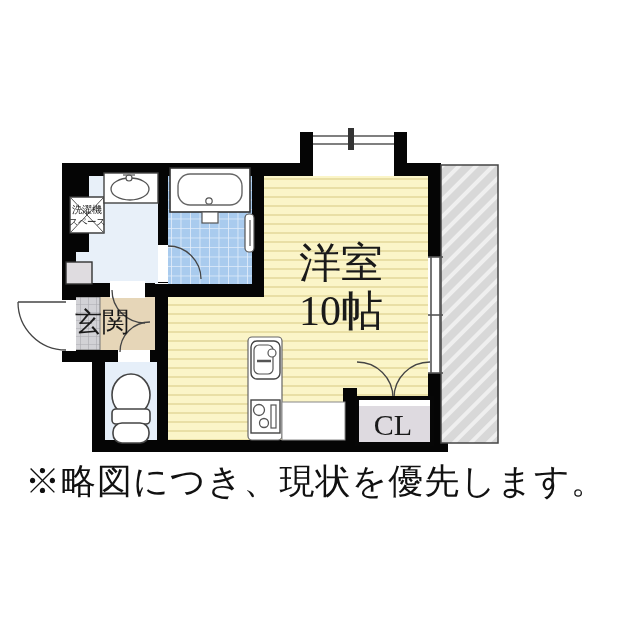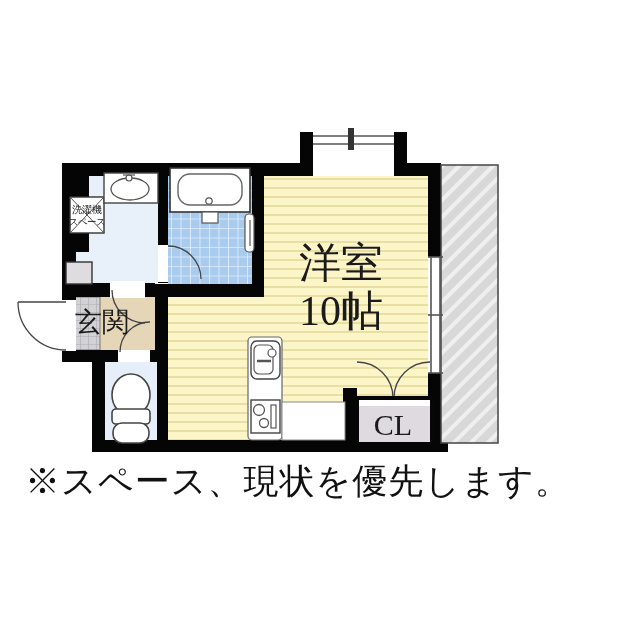--- a/index.html
+++ b/index.html
@@ -153,15 +153,15 @@
   </g>
 
   <text x="341" y="277" font-size="42" text-anchor="middle">洋室</text>
   <text x="341" y="325" font-size="42" text-anchor="middle">10帖</text>
   <text x="393" y="435" font-size="30" text-anchor="middle">CL</text>
   <text x="102" y="331" font-size="27" text-anchor="middle" fill="#222">玄関</text>
   <text class="gothic" x="87" y="213" font-size="10" text-anchor="middle">洗濯機</text>
   <text class="gothic" x="87" y="225" font-size="9.5" text-anchor="middle" letter-spacing="-0.5">スペース</text>
 </svg>
 
-<div id="note">※スペース、現状を優先します。</div>
+<div id="note">※略図につき、現状を優先します。</div>
 
 </div>
 
 </body></html>

